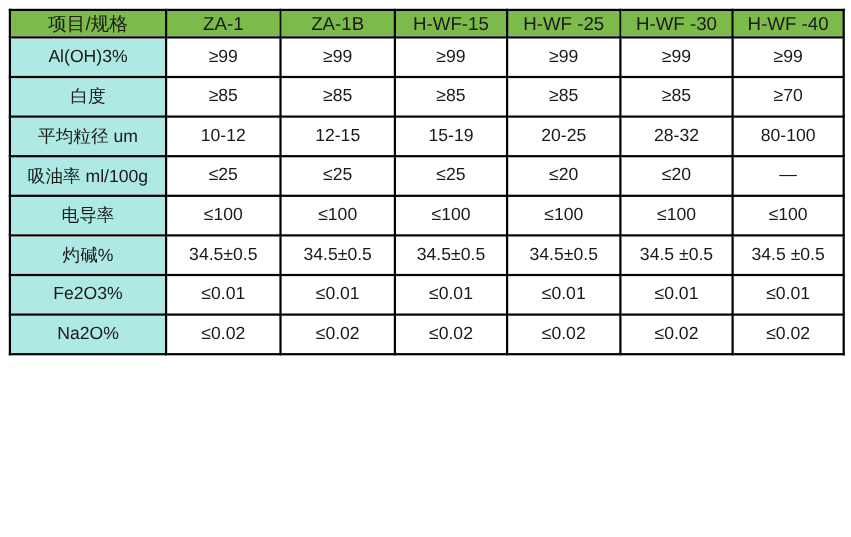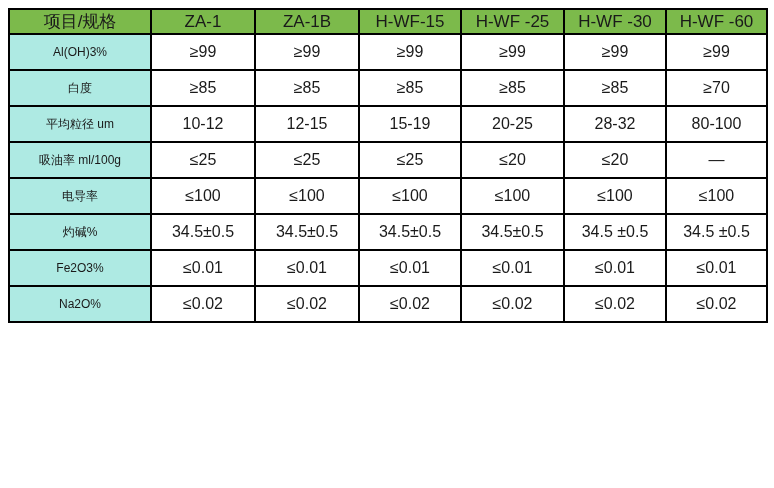--- a/index.html
+++ b/index.html
@@ -41,21 +41,21 @@
     overflow: hidden;
   }
   table.spec thead tr { height: 17px; }
   table.spec tbody tr { height: 36px; }
   table.spec thead th {
     background: var(--header-bg);
     font-size: 17px;
   }
   table.spec tbody th.rowlabel {
     background: var(--label-bg);
-    font-size: 12px;
+    font-size: 16px;
   }
   table.spec tbody td {
     background: var(--cell-bg);
   }
 </style>
 </head>
 <body>
 
 <div class="page">
   <table class="spec">
@@ -69,21 +69,21 @@
         <col style="width: 101px;">
       </colgroup>
     <thead>
       <tr id="header-row">
           <th>项目/规格</th>
           <th>ZA-1</th>
           <th>ZA-1B</th>
           <th>H-WF-15</th>
           <th>H-WF -25</th>
           <th>H-WF -30</th>
-          <th>H-WF -60</th>
+          <th>H-WF -40</th>
         </tr>
     </thead>
     <tbody id="table-body">
         <tr>
           <th class="rowlabel">Al(OH)3%</th>
           <td>≥99</td>
           <td>≥99</td>
           <td>≥99</td>
           <td>≥99</td>
           <td>≥99</td>

